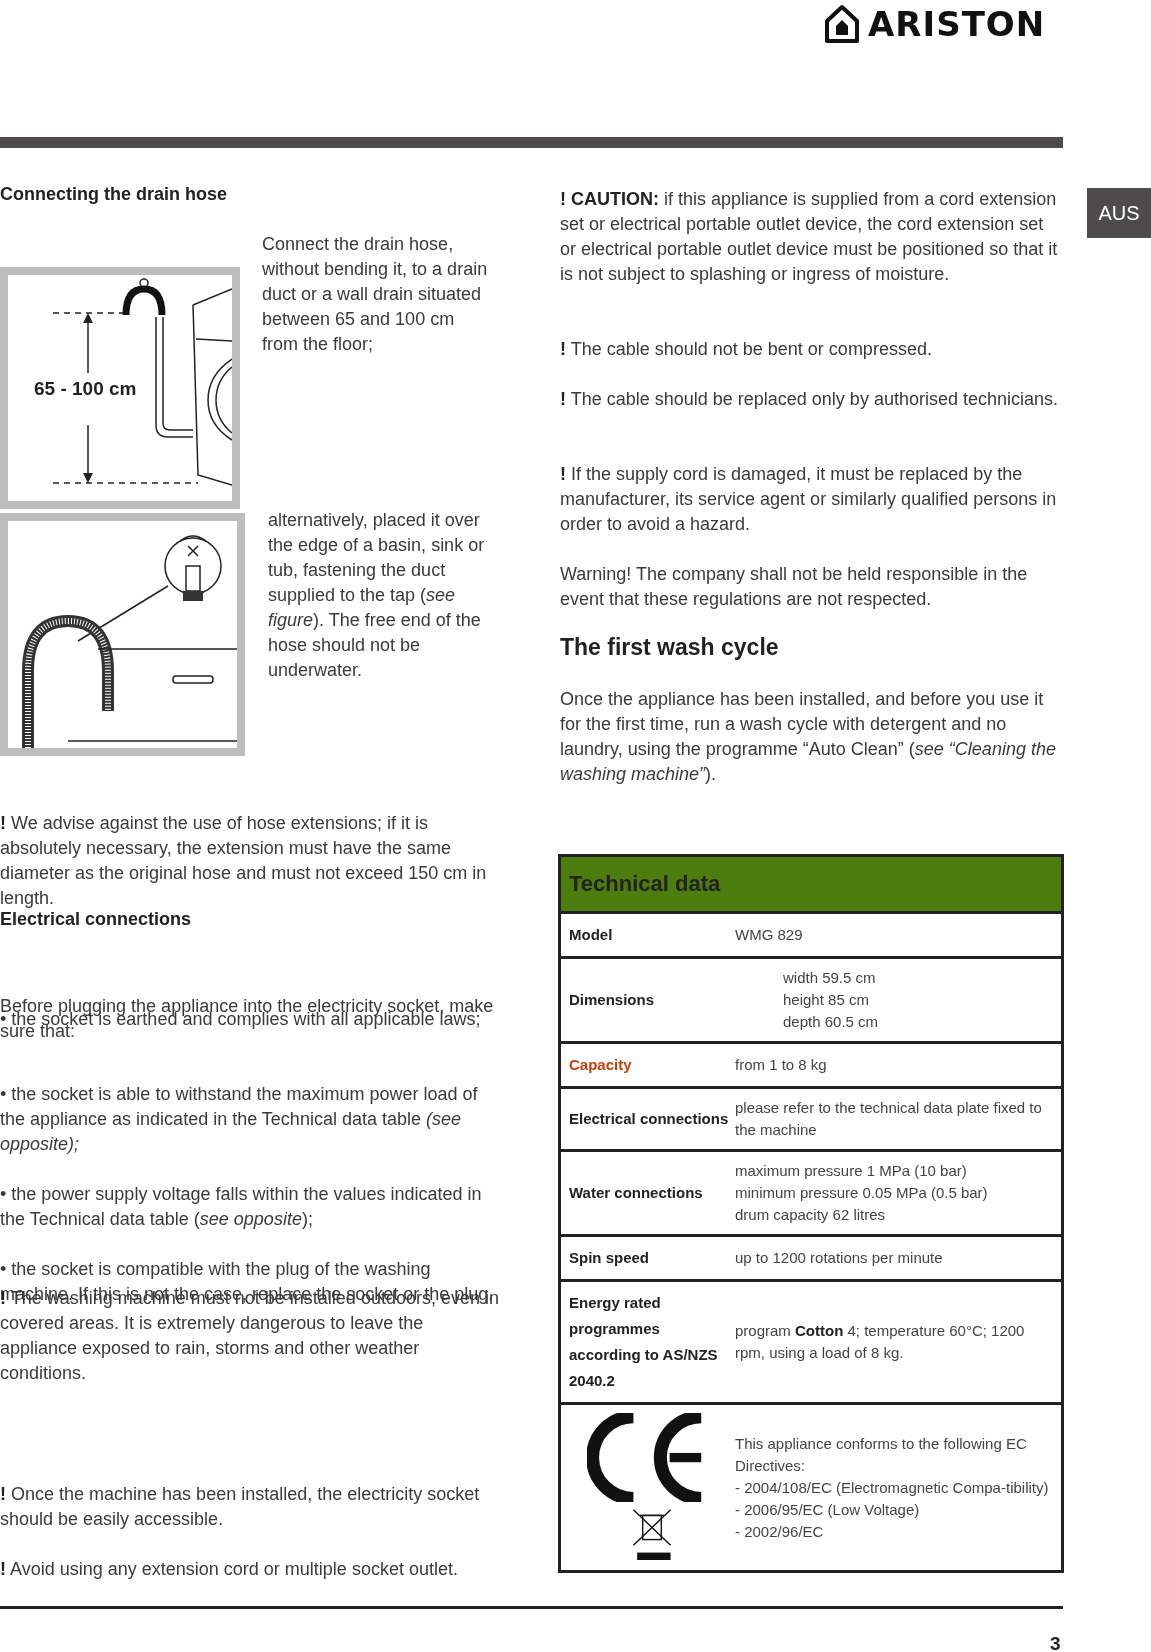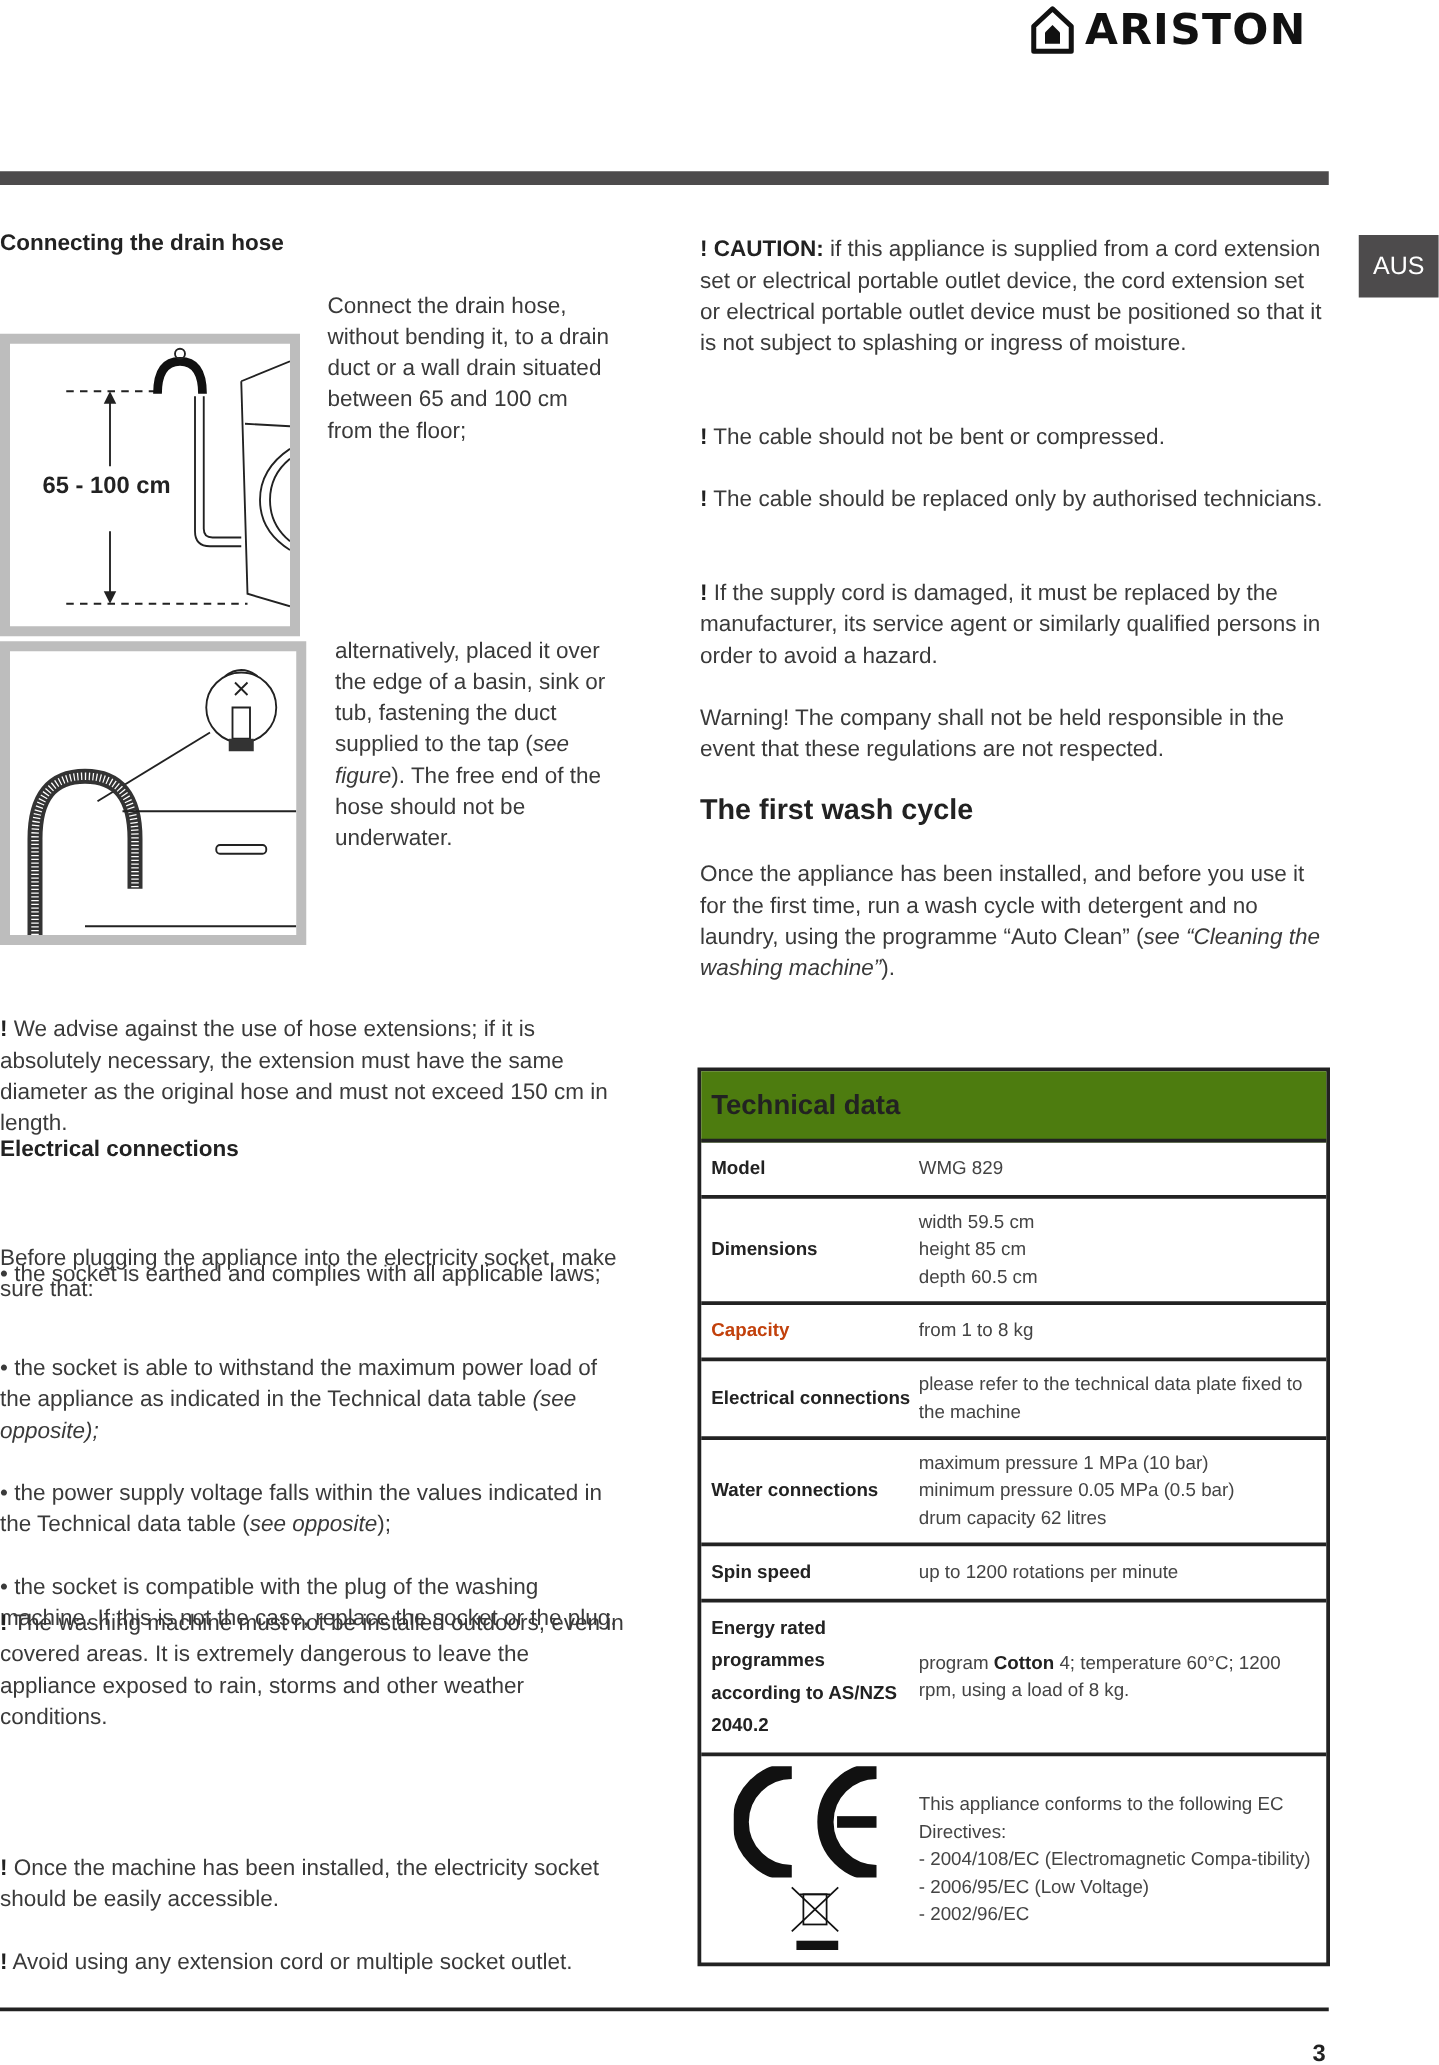--- a/index.html
+++ b/index.html
@@ -95,21 +95,21 @@
 
 <div class="abs tech-wrap" style="left:558px;top:854px;width:500px;">
   <div class="tech-head">Technical data</div>
   <div id="tech-rows">
       <div style="display: flex; align-items: center; padding: 8px;">
         <div style="width: 166px; font-weight: bold; font-size: 15px; line-height: 26px; color: rgb(34, 34, 34);">Model</div>
         <div style="flex: 1 1 0%; font-size: 15px; line-height: 22px; color: rgb(68, 68, 68); white-space: pre-line;">WMG 829</div>
       </div>
       <div style="display: flex; align-items: center; padding: 8px; border-top: 3px solid rgb(34, 34, 34);">
         <div style="width: 166px; font-weight: bold; font-size: 15px; line-height: 26px; color: rgb(34, 34, 34);">Dimensions</div>
-        <div style="flex: 1 1 0%; font-size: 15px; line-height: 22px; color: rgb(68, 68, 68); white-space: pre-line;">width 59.5 cm
+        <div style="flex: 1 1 0%; font-size: 15px; line-height: 22px; color: rgb(68, 68, 68); white-space: pre-line; margin-left: 48px;">width 59.5 cm
 height 85 cm
 depth 60.5 cm</div>
       </div>
       <div style="display: flex; align-items: center; padding: 8px; border-top: 3px solid rgb(34, 34, 34);">
         <div style="width: 166px; font-weight: bold; font-size: 15px; line-height: 26px; color: #c2410c;">Capacity</div>
         <div style="flex: 1 1 0%; font-size: 15px; line-height: 22px; color: rgb(68, 68, 68); white-space: pre-line;">from 1 to 8 kg</div>
       </div>
       <div style="display: flex; align-items: center; padding: 8px; border-top: 3px solid rgb(34, 34, 34);">
         <div style="width: 166px; font-weight: bold; font-size: 15px; line-height: 26px; color: rgb(34, 34, 34);">Electrical connections</div>
         <div style="flex: 1 1 0%; font-size: 15px; line-height: 22px; color: rgb(68, 68, 68); white-space: pre-line;">please refer to the technical data plate fixed to the machine</div>

